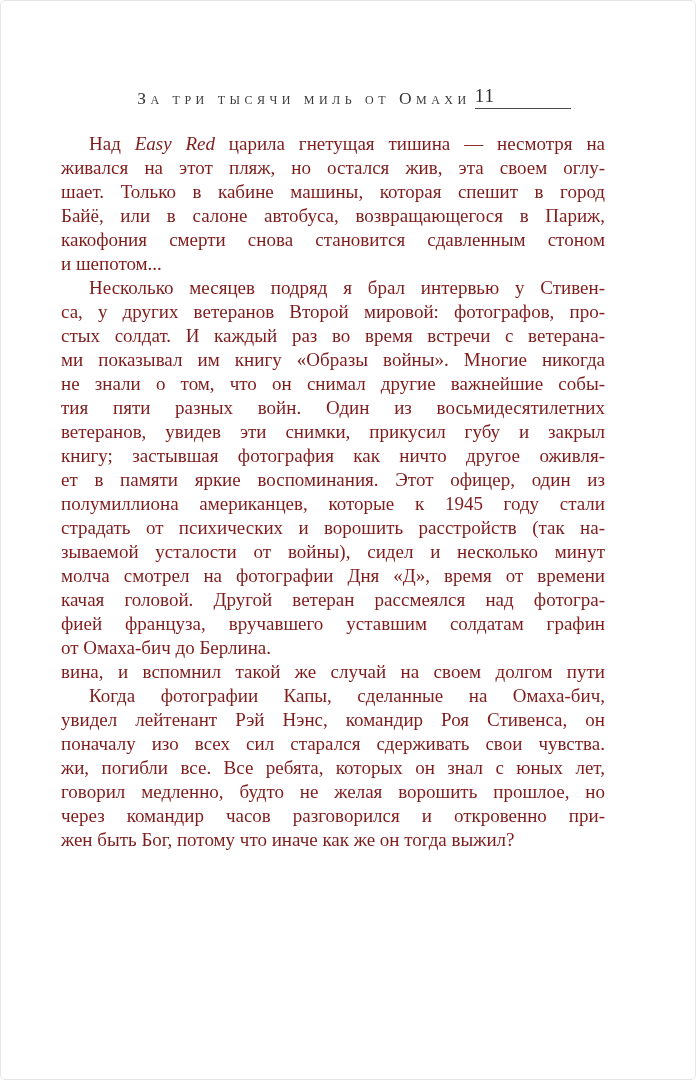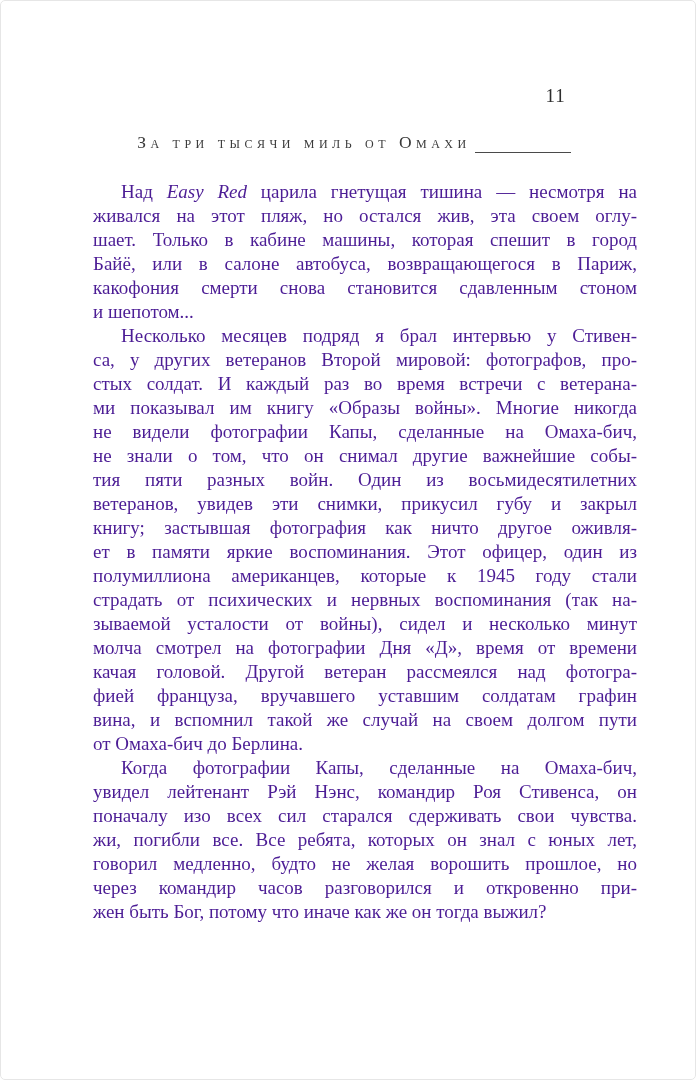--- a/index.html
+++ b/index.html
@@ -33,47 +33,45 @@
     font-variant: small-caps;
     font-size: 17.5px;
     line-height: 1;
     letter-spacing: 4.5px;
     padding-bottom: 2px;
     white-space: nowrap;
   }
   .pagenum-group {
     display: flex;
     flex-direction: column;
-    align-items: flex-end;
+    align-items: flex-start;
     width: 96px;
     margin-left: 4px;
-    gap: 44px;
   }
   .pagenum {
     font-size: 19px;
     line-height: 1;
     letter-spacing: 1px;
     padding-right: 5px;
     color: #2e2e2e;
   }
   .header-rule {
     width: 96px;
     height: 0;
     border-bottom: 1.5px solid #4a4a4a;
     margin-top: 3px;
   }
   .body-text {
     position: absolute;
     top: 131px;
-    left: 92px;
+    left: 60px;
     width: 544px;
-    color: #4c1d95;
+    color: #7f1d1d;
     font-size: 19px;
     line-height: 24px;
-    margin-top: 48px;
   }
   .para { margin: 0; padding: 0; }
   .line {
     display: block;
     text-align: justify;
     text-align-last: justify;
     text-justify: inter-word;
     white-space: normal;
   }
   .line.last { text-align-last: left; }
@@ -98,34 +96,33 @@
         <span class="line">шает. Только в кабине машины, которая спешит в город</span>
         <span class="line">Байё, или в салоне автобуса, возвращающегося в Париж,</span>
         <span class="line">какофония смерти снова становится сдавленным стоном</span>
         <span class="line last">и шепотом...</span>
       </p>
       <p class="para">
         <span class="line first">Несколько месяцев подряд я брал интервью у Стивен-</span>
         <span class="line">са, у других ветеранов Второй мировой: фотографов, про-</span>
         <span class="line">стых солдат. И каждый раз во время встречи с ветерана-</span>
         <span class="line">ми показывал им книгу «Образы войны». Многие никогда</span>
-        <span class="line">не видели фотографии Капы, сделанные на Омаха-бич,</span>
         <span class="line">не знали о том, что он снимал другие важнейшие собы-</span>
         <span class="line">тия пяти разных войн. Один из восьмидесятилетних</span>
         <span class="line">ветеранов, увидев эти снимки, прикусил губу и закрыл</span>
         <span class="line">книгу; застывшая фотография как ничто другое оживля-</span>
         <span class="line">ет в памяти яркие воспоминания. Этот офицер, один из</span>
         <span class="line">полумиллиона американцев, которые к 1945 году стали</span>
-        <span class="line">страдать от психических и нервных воспоминания (так на-</span>
+        <span class="line">страдать от психических и ворошить расстройств (так на-</span>
         <span class="line">зываемой усталости от войны), сидел и несколько минут</span>
         <span class="line">молча смотрел на фотографии Дня «Д», время от времени</span>
         <span class="line">качая головой. Другой ветеран рассмеялся над фотогра-</span>
         <span class="line">фией француза, вручавшего уставшим солдатам графин</span>
+        <span class="line last">от Омаха-бич до Берлина.</span>
         <span class="line">вина, и вспомнил такой же случай на своем долгом пути</span>
-        <span class="line last">от Омаха-бич до Берлина.</span>
       </p>
       <p class="para">
         <span class="line first">Когда фотографии Капы, сделанные на Омаха-бич,</span>
         <span class="line">увидел лейтенант Рэй Нэнс, командир Роя Стивенса, он</span>
         <span class="line">поначалу изо всех сил старался сдерживать свои чувства.</span>
         <span class="line">жи, погибли все. Все ребята, которых он знал с юных лет,</span>
         <span class="line">говорил медленно, будто не желая ворошить прошлое, но</span>
         <span class="line">через командир часов разговорился и откровенно при-</span>
         <span class="line last">жен быть Бог, потому что иначе как же он тогда выжил?</span>
       </p>

